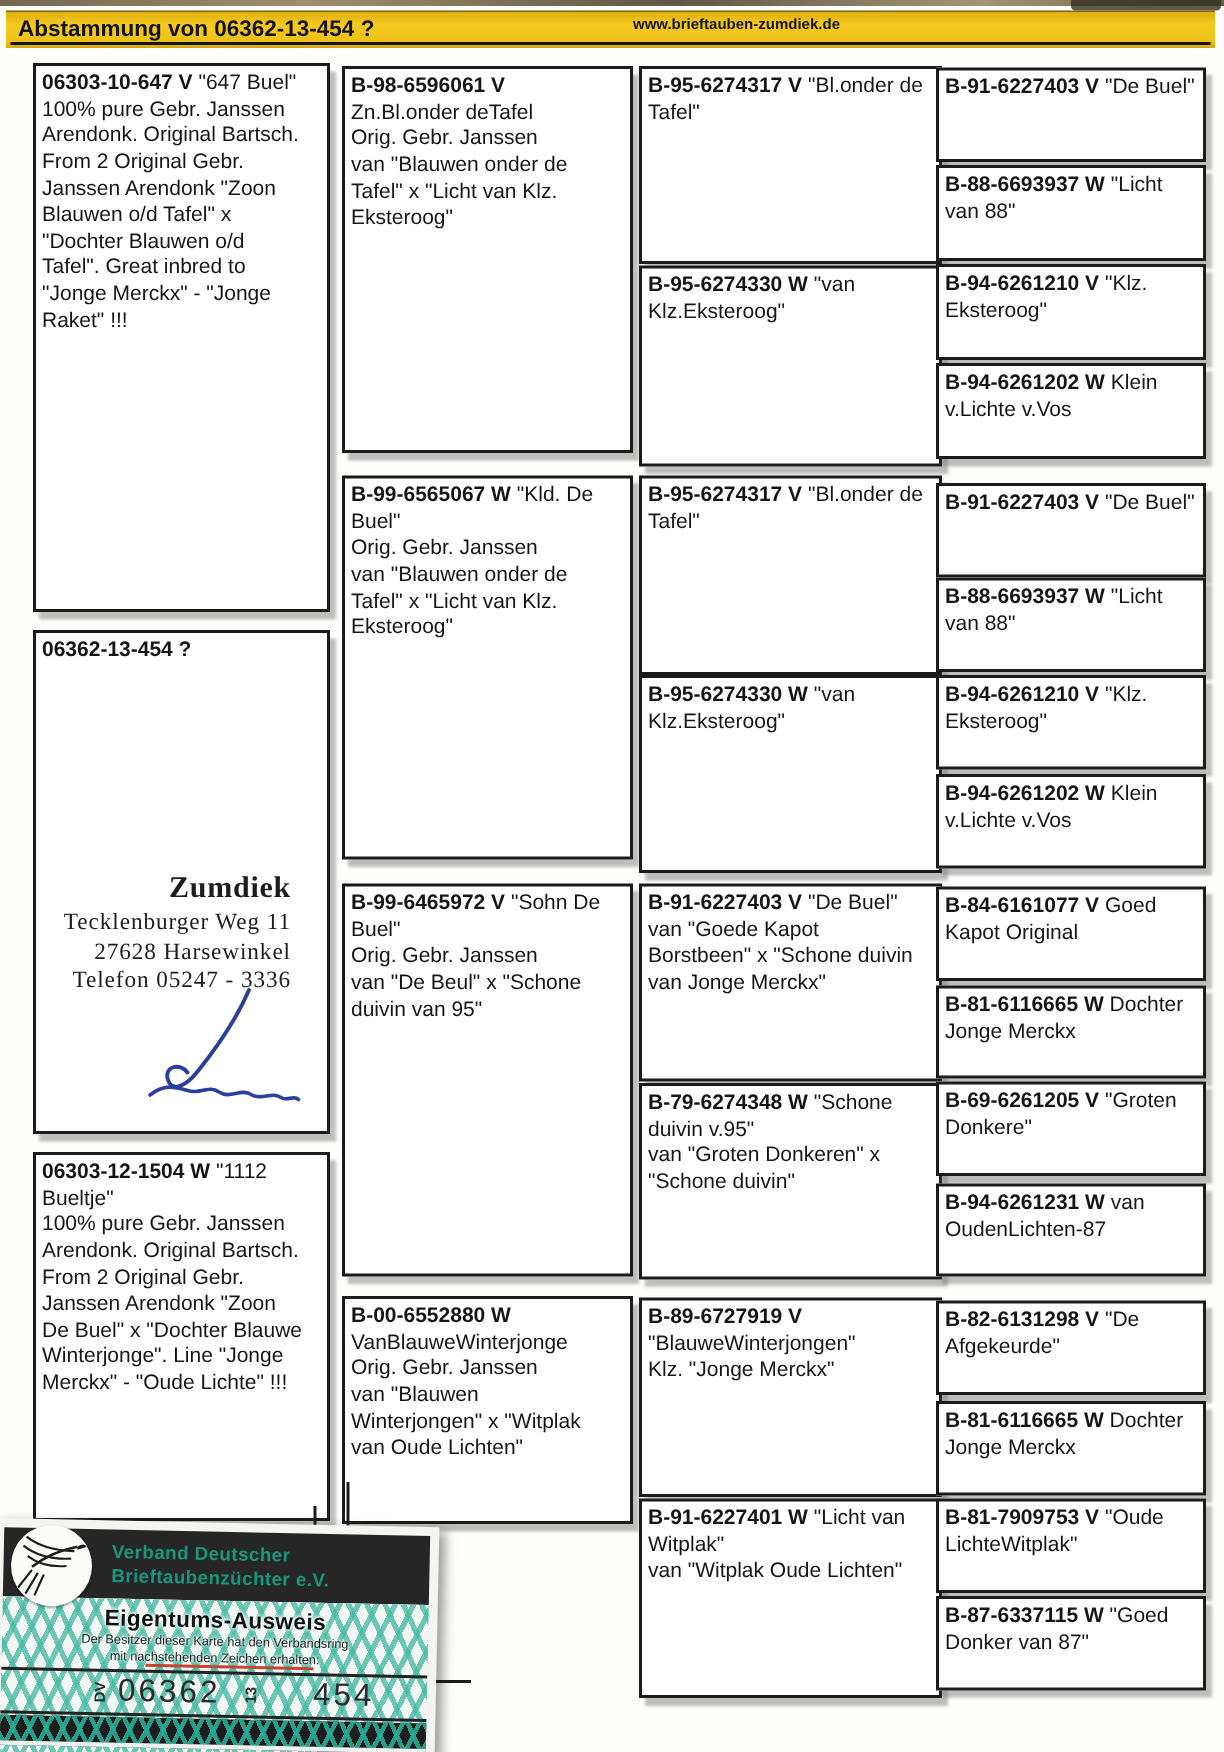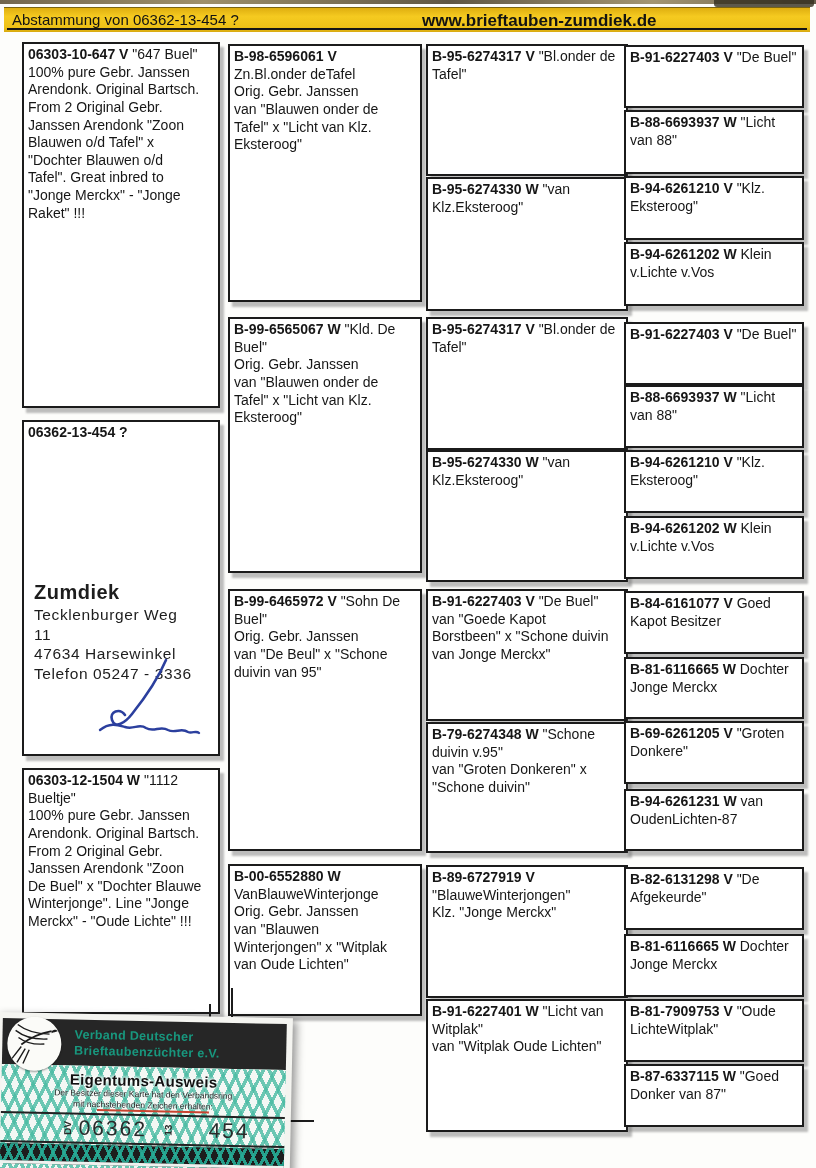--- a/index.html
+++ b/index.html
@@ -11,32 +11,32 @@
   }
   
   .scan-strip{position:absolute;left:0;top:0;width:816px;height:4px;
     background:linear-gradient(90deg,#5a4c30,#8d7c50 25%,#433924 55%,#93835a 80%,#4a3f2a);opacity:.85;}
   .scan-blotch{position:absolute;left:714px;top:0;width:100px;height:7px;background:#35301f;opacity:.8;border-radius:0 0 3px 3px;}
   
   .header-bar{position:absolute;left:4px;top:7px;width:806px;height:24px;
     background:linear-gradient(180deg,#dfae10,#f5ca20 35%,#eec117 80%,#d8a90e);
     border-top:1px solid #7a6410;}
   .header-bar .rule{position:absolute;left:3px;right:3px;bottom:2px;height:2px;background:#151515;}
-  .header-title{position:absolute;left:8px;top:3px;font-size:15px;font-weight:normal;color:#131313;}
-  .header-url{position:absolute;left:418px;top:3px;font-size:17px;font-weight:bold;color:#131313;}
+  .header-title{position:absolute;left:8px;top:3px;font-size:15px;font-weight:bold;color:#131313;}
+  .header-url{position:absolute;left:418px;top:3px;font-size:10px;font-weight:bold;color:#131313;}
   
   .pbox{position:absolute;background:#ffffff;border:2px solid #1b1b1b;
     box-shadow:4px 5px 2px rgba(110,110,110,.45);
     padding:2px 4px;font-size:14px;line-height:1.26;overflow:hidden;}
   .bid{font-weight:bold;margin-top:17px;}
   .bname{}
   .bbody{white-space:pre-line;}
   
-  .stamp{position:absolute;left:10px;top:158px;width:160px;text-align:left;
-    font-family:Liberation Sans, sans-serif;color:#1d1d1d;}
+  .stamp{position:absolute;left:10px;top:158px;width:160px;text-align:right;
+    font-family:Liberation Serif, serif;color:#1d1d1d;}
   .stamp .sname{font-size:20px;font-weight:bold;letter-spacing:.5px;}
   .stamp .sline{font-size:15.5px;letter-spacing:.6px;}
   .sig{position:absolute;left:58px;top:232px;}
   
   .vline{position:absolute;width:2px;background:#1c1c1c;}
   .hline{position:absolute;height:2px;background:#1c1c1c;}
   
   .card{position:absolute;left:-3px;top:1012px;width:296px;height:186px;
     background:#f4f4f0;padding:6px 6px 0 6px;box-sizing:border-box;
     transform:rotate(1.2deg);transform-origin:top left;
@@ -90,21 +90,21 @@
 Tafel". Great inbred to
 "Jonge Merckx" - "Jonge
 Raket" !!!</div>
 </div>
 
 <div class="pbox" style="left:22px;top:420px;width:186px;height:328px">
   <span class="bid">06362-13-454 ?</span>
   <div class="stamp">
     <div class="sname">Zumdiek</div>
     <div class="sline">Tecklenburger Weg 11</div>
-    <div class="sline">47634 Harsewinkel</div>
+    <div class="sline">27628 Harsewinkel</div>
     <div class="sline">Telefon 05247 - 3336</div>
   </div>
   <div class="sig">
     <svg width="120" height="86" viewBox="0 0 120 86">
       <path d="M84,6 C78,20 66,40 50,60 C43,69 33,75 30,66 C27,57 38,54 43,61" fill="none" stroke="#2b3f9e" stroke-width="2.6" stroke-linecap="round"></path>
       <path d="M18,76 C28,68 36,71 43,73 C52,76 57,69 64,74 C72,79 78,71 86,76 C93,80 99,73 106,78 C110,80 114,76 117,79" fill="none" stroke="#2b3f9e" stroke-width="2.4" stroke-linecap="round"></path>
     </svg>
   </div>
 </div>
 
@@ -204,21 +204,21 @@
 <div class="pbox" style="left:624px;top:385px;width:168px;height:55px">
   <span class="bid">B-88-6693937 W</span> <span class="bname">"Licht van 88"</span>
 </div>
 <div class="pbox" style="left:624px;top:450px;width:168px;height:55px">
   <span class="bid">B-94-6261210 V</span> <span class="bname">"Klz. Eksteroog"</span>
 </div>
 <div class="pbox" style="left:624px;top:516px;width:168px;height:55px">
   <span class="bid">B-94-6261202 W</span> <span class="bname">Klein v.Lichte v.Vos</span>
 </div>
 <div class="pbox" style="left:624px;top:591px;width:168px;height:55px">
-  <span class="bid">B-84-6161077 V</span> <span class="bname">Goed Kapot Besitzer</span>
+  <span class="bid">B-84-6161077 V</span> <span class="bname">Goed Kapot Original</span>
 </div>
 <div class="pbox" style="left:624px;top:657px;width:168px;height:54px">
   <span class="bid">B-81-6116665 W</span> <span class="bname">Dochter Jonge Merckx</span>
 </div>
 <div class="pbox" style="left:624px;top:721px;width:168px;height:55px">
   <span class="bid">B-69-6261205 V</span> <span class="bname">"Groten Donkere"</span>
 </div>
 <div class="pbox" style="left:624px;top:789px;width:168px;height:54px">
   <span class="bid">B-94-6261231 W</span> <span class="bname">van OudenLichten-87</span>
 </div>

